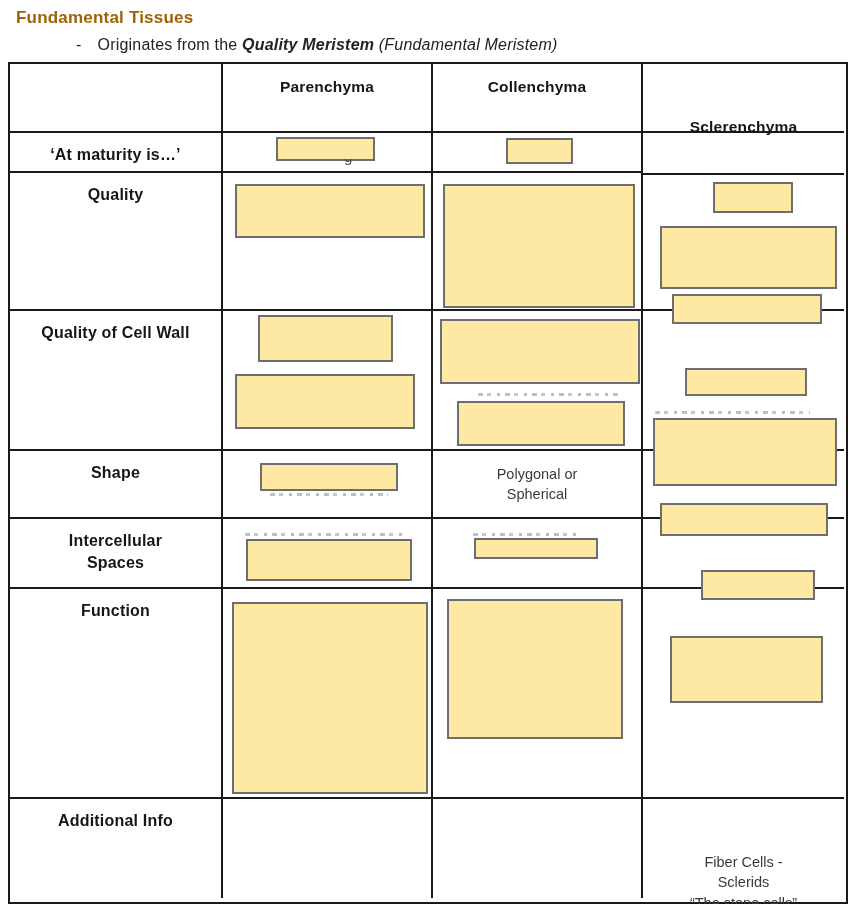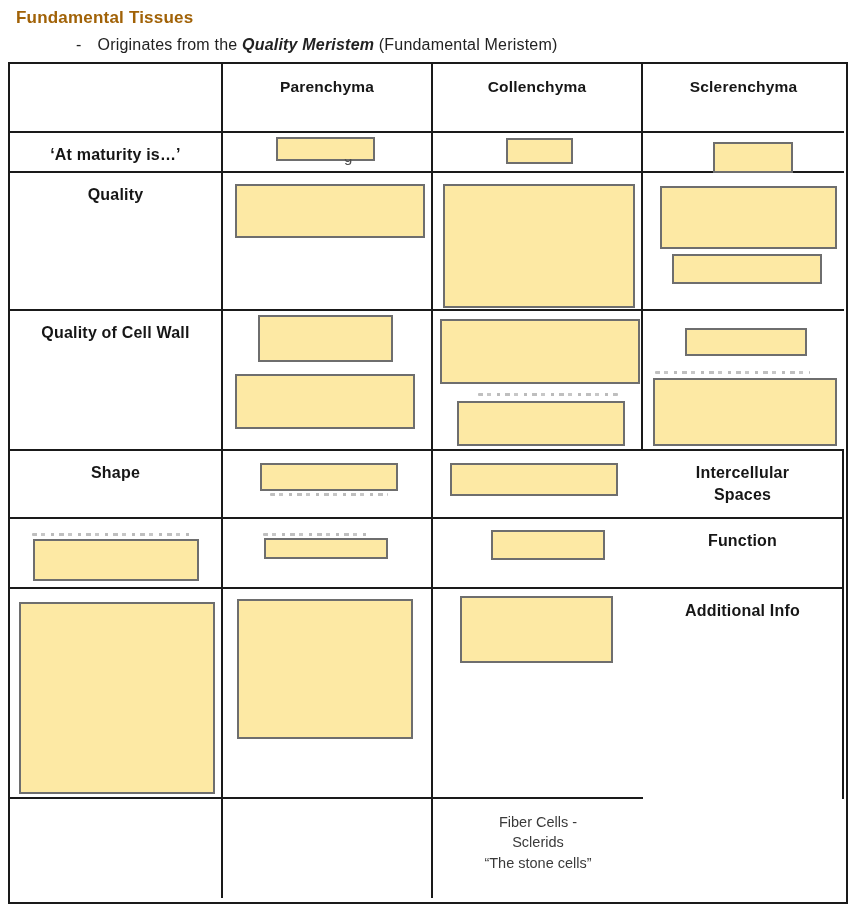--- a/index.html
+++ b/index.html
@@ -3,32 +3,32 @@
 <meta charset="utf-8">
 <style>
   * { margin:0; padding:0; box-sizing:border-box; }
   html,body { width:849px; height:904px; background:#ffffff; font-family:"Liberation Sans", sans-serif; color:#111; }
   body { position:relative; overflow:hidden; }
 
   .doc-title { position:absolute; left:16px; top:8px; font-size:17px; font-weight:bold; letter-spacing:.2px; color:#a16207; }
   .bullet-line { position:absolute; left:76px; top:36px; font-size:16px; color:#222; letter-spacing:.2px; }
   .bullet-dash { display:inline-block; margin-right:16px; }
   .bi { font-weight:bold; font-style:italic; }
-  .it { }
+  .it { font-style:italic; }
 
   .tissue-table {
     position:absolute; left:8px; top:62px; width:840px; height:842px;
     border:2px solid #1a1a1a;
     display:grid;
     grid-template-columns:213px 210px 210px 201px;
     grid-template-rows:69px 40px 138px 140px 68px 70px 210px 99px;
     background:#fff;
   }
   .cell { position:relative; border-right:2px solid #1a1a1a; border-bottom:2px solid #1a1a1a; overflow:visible; }
-  .cell.last-col { border-right:none; }
+  .cell.last-col { border-right:none;margin-top:40px; }
   .cell.last-row { border-bottom:none; }
 
   .hdr { display:flex; justify-content:center; align-items:flex-start; padding-top:14px;
          font-weight:bold; font-size:15.5px; letter-spacing:.2px; color:#161616; }
   .rowlab { display:flex; justify-content:center; align-items:flex-start; padding-top:11px;
             font-weight:bold; font-size:16px; letter-spacing:.2px; text-align:center; color:#161616; }
   .rowlab span { display:inline-block; max-width:150px; line-height:1.35; }
 
   .celltext { display:flex; flex-direction:column; justify-content:flex-start; align-items:center;
               padding-top:13px; font-size:14.5px; color:#3a3a3a; text-align:center; line-height:1.4; }
@@ -110,20 +110,23 @@
     <div class="cover" style="left: 10px; top: 67px; width: 184px; height: 68px; background: rgb(253, 233, 164); border-color: rgb(110, 110, 110);"></div>
   </div>
 
   <div class="cell rowlab">
       <span>Shape</span>
     </div>
   <div class="cell">
     <div class="cover" style="left: 37px; top: 12px; width: 138px; height: 28px; background: rgb(253, 233, 164); border-color: rgb(110, 110, 110);"></div>
     <div class="peek" style="left:47px;top:42px;width:118px;"></div>
   </div>
+  <div class="cell celltext">
+    <span class="wrapbox">Polygonal or Spherical</span>
+  </div>
   <div class="cell last-col">
     <div class="cover" style="left: 17px; top: 12px; width: 168px; height: 33px; background: rgb(253, 233, 164); border-color: rgb(110, 110, 110);"></div>
   </div>
 
   <div class="cell rowlab">
       <span>Intercellular Spaces</span>
     </div>
   <div class="cell">
     <div class="peek" style="left:22px;top:14px;width:162px;"></div>
     <div class="cover" style="left: 23px; top: 20px; width: 166px; height: 42px; background: rgb(253, 233, 164); border-color: rgb(110, 110, 110);"></div>

